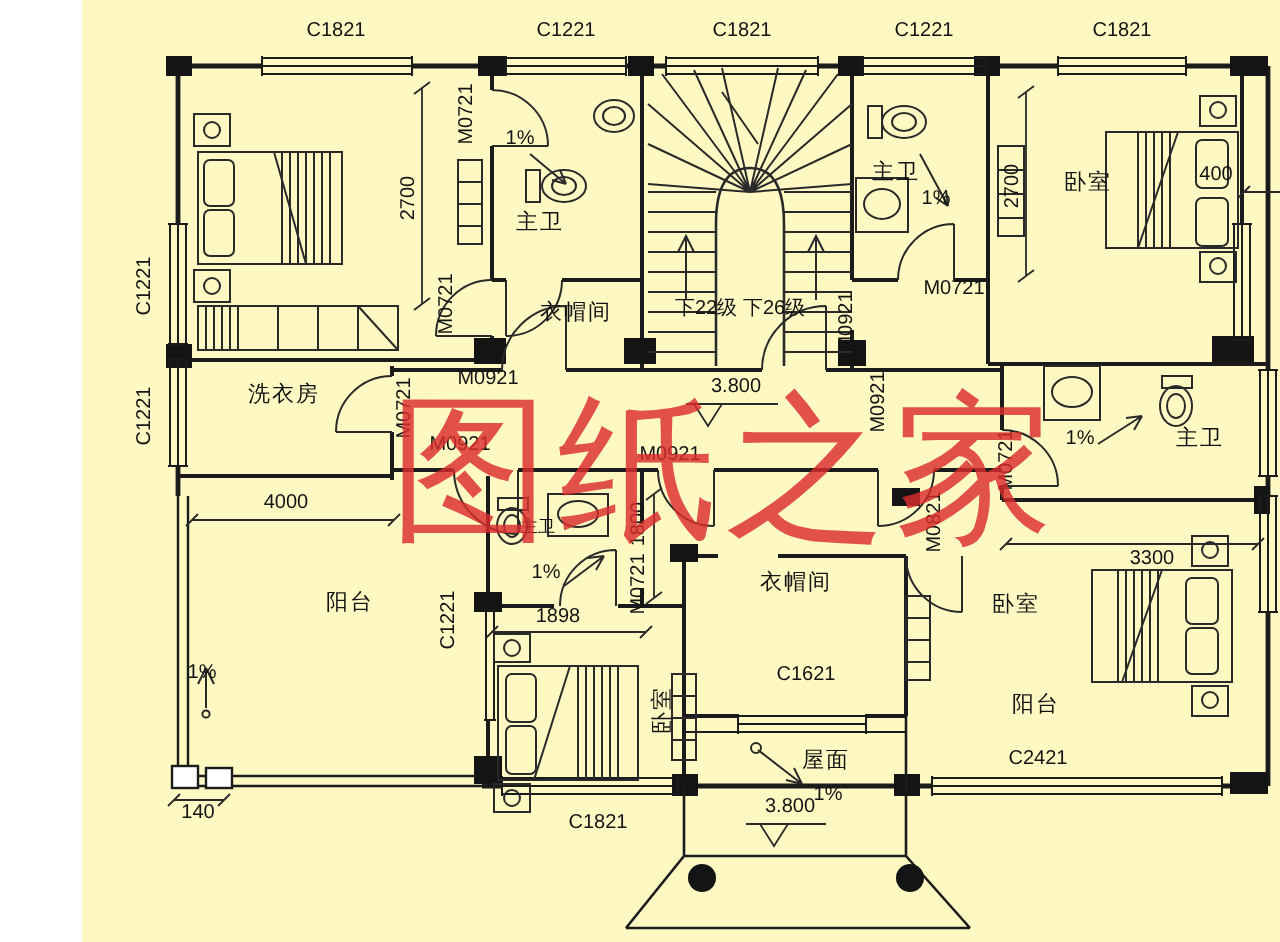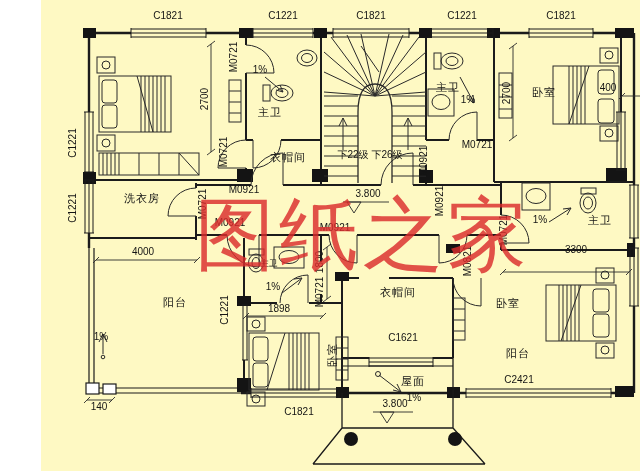--- a/index.html
+++ b/index.html
@@ -269,21 +269,21 @@
 
 <div class="lb" style="left:258px;top:412px">C1821</div>
 <div class="lb" style="left:478px;top:380px">C2421</div>
 <div class="lb" style="left:362px;top:338px">C1621</div>
 <div class="lb rot" style="left:184px;top:310px">C1221</div>
 
 <div class="lb rot" style="left:164px;top:99px">2700</div>
 <div class="lb rot" style="left:466px;top:93px">2700</div>
 <div class="lb" style="left:102px;top:252px">4000</div>
 <div class="lb" style="left:238px;top:309px">1898</div>
-<div class="lb" style="left:535px;top:250px">3300</div>
+<div class="lb" style="left:535px;top:280px">3300</div>
 <div class="lb rot" style="left:279px;top:262px">1800</div>
 <div class="lb" style="left:567px;top:88px">400</div>
 <div class="lb" style="left:58px;top:407px">140</div>
 
 <div class="lb" style="left:327px;top:194px">3.800</div>
 <div class="lb" style="left:354px;top:404px">3.800</div>
 
 <div class="lb room" style="left:229px;top:112px">主卫</div>
 <div class="lb room" style="left:407px;top:87px">主卫</div>
 <div class="lb room" style="left:559px;top:220px">主卫</div>

